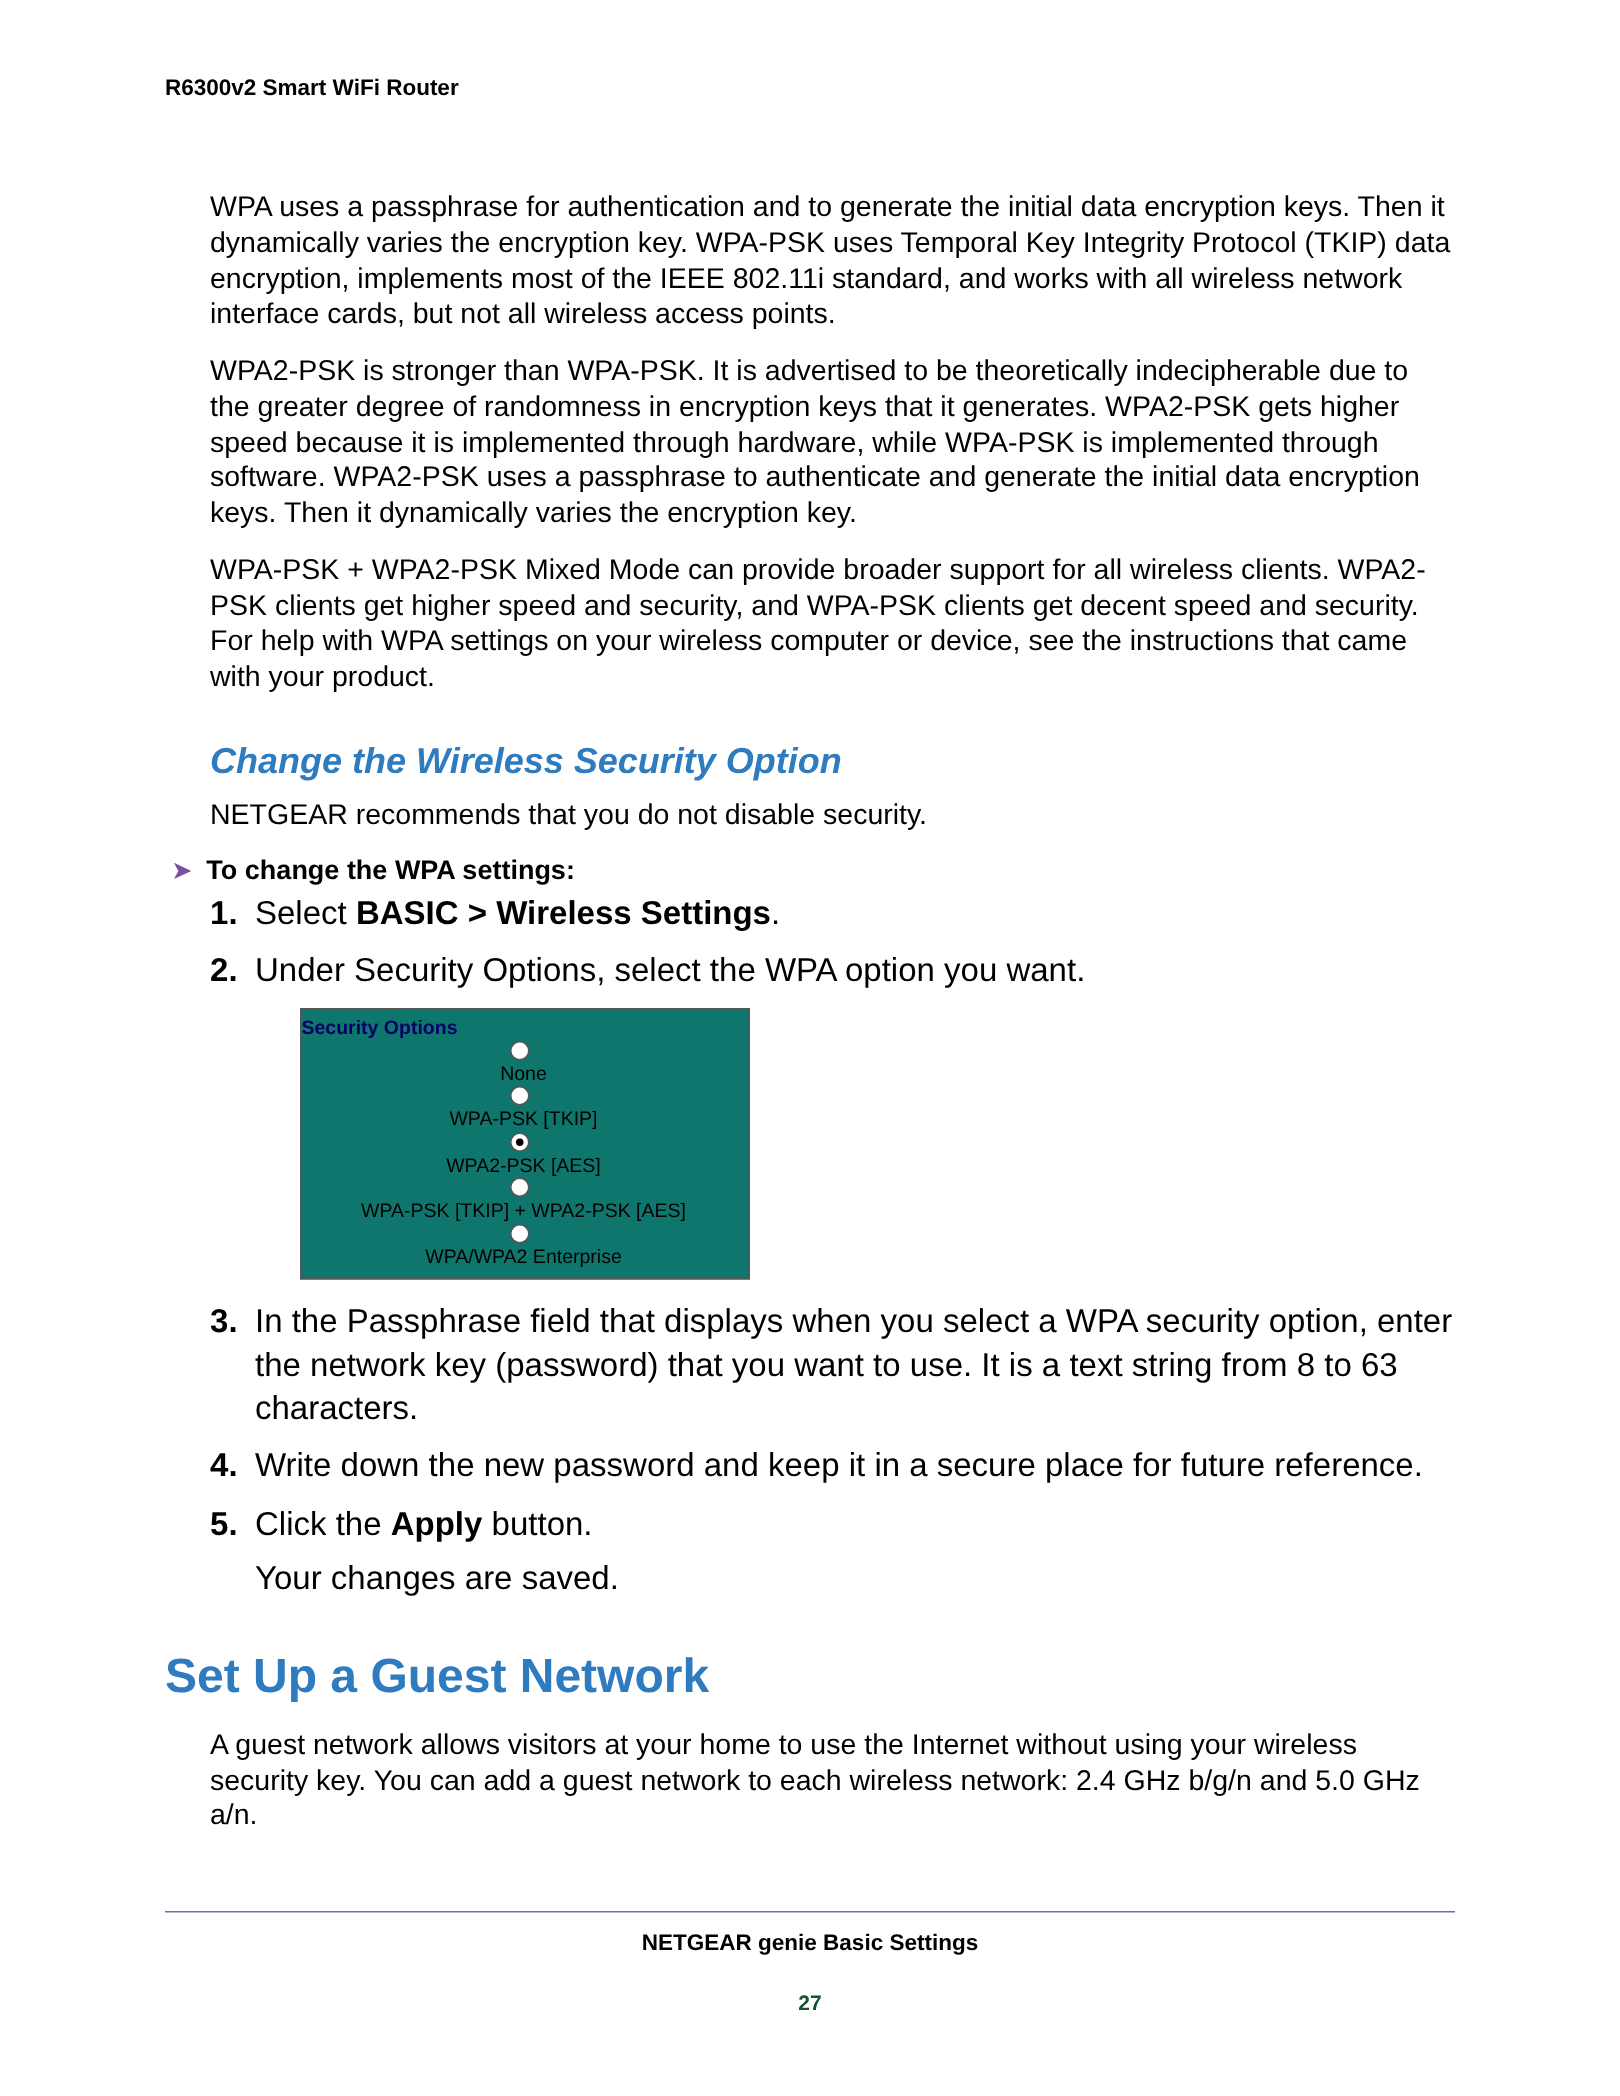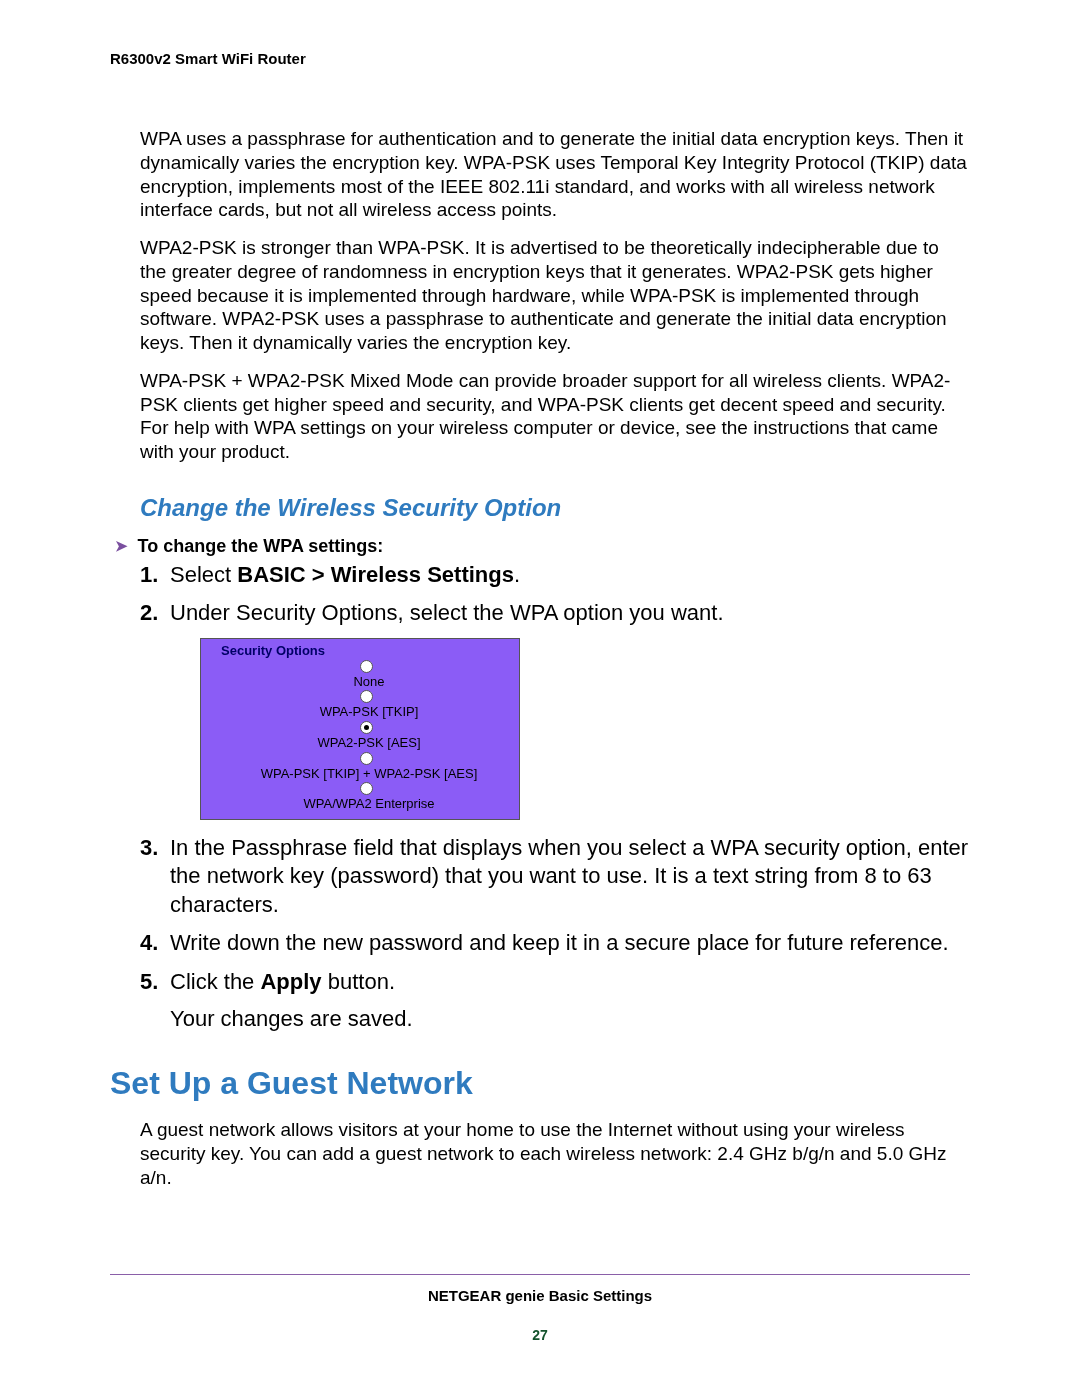--- a/index.html
+++ b/index.html
@@ -70,23 +70,23 @@
     left: 0;
     font-weight: bold;
   }
   .step-sub {
     margin-top: 8px;
   }
   .bold { font-weight: bold; }
   .sec-options {
     margin: 10px 0 14px 60px;
     border: 1px solid #555;
-    background: #8b5cf6;
+    background: #0f766e;
     width: 290px;
-    padding: 4px 8px 6px 20px;
+    padding: 4px 8px 6px 0;
     font-family: Tahoma, Arial, sans-serif;
   }
   .sec-options-title {
     font-weight: bold;
     font-size: 13px;
     color: #000066;
     margin-bottom: 2px;
   }
   .sec-option-row {
     display: flex;
@@ -150,20 +150,21 @@
 
 <div class="page">
   <div class="header-title">R6300v2 Smart WiFi Router</div>
 
   <div class="content">
     <p class="body">WPA uses a passphrase for authentication and to generate the initial data encryption keys. Then it dynamically varies the encryption key. WPA-PSK uses Temporal Key Integrity Protocol (TKIP) data encryption, implements most of the IEEE 802.11i standard, and works with all wireless network interface cards, but not all wireless access points.</p>
     <p class="body">WPA2-PSK is stronger than WPA-PSK. It is advertised to be theoretically indecipherable due to the greater degree of randomness in encryption keys that it generates. WPA2-PSK gets higher speed because it is implemented through hardware, while WPA-PSK is implemented through software. WPA2-PSK uses a passphrase to authenticate and generate the initial data encryption keys. Then it dynamically varies the encryption key.</p>
     <p class="body">WPA-PSK + WPA2-PSK Mixed Mode can provide broader support for all wireless clients. WPA2-PSK clients get higher speed and security, and WPA-PSK clients get decent speed and security. For help with WPA settings on your wireless computer or device, see the instructions that came with your product.</p>
 
     <h3 class="sub">Change the Wireless Security Option</h3>
+    <p class="body">NETGEAR recommends that you do not disable security.</p>
 
     <div class="proc-heading">
       <span class="proc-arrow">➤</span>
       <span>To change the WPA settings:</span>
     </div>
 
     <ol class="steps">
       <li>
         <span>Select </span><span class="bold">BASIC &gt; Wireless Settings</span><span>.</span>
       </li>

